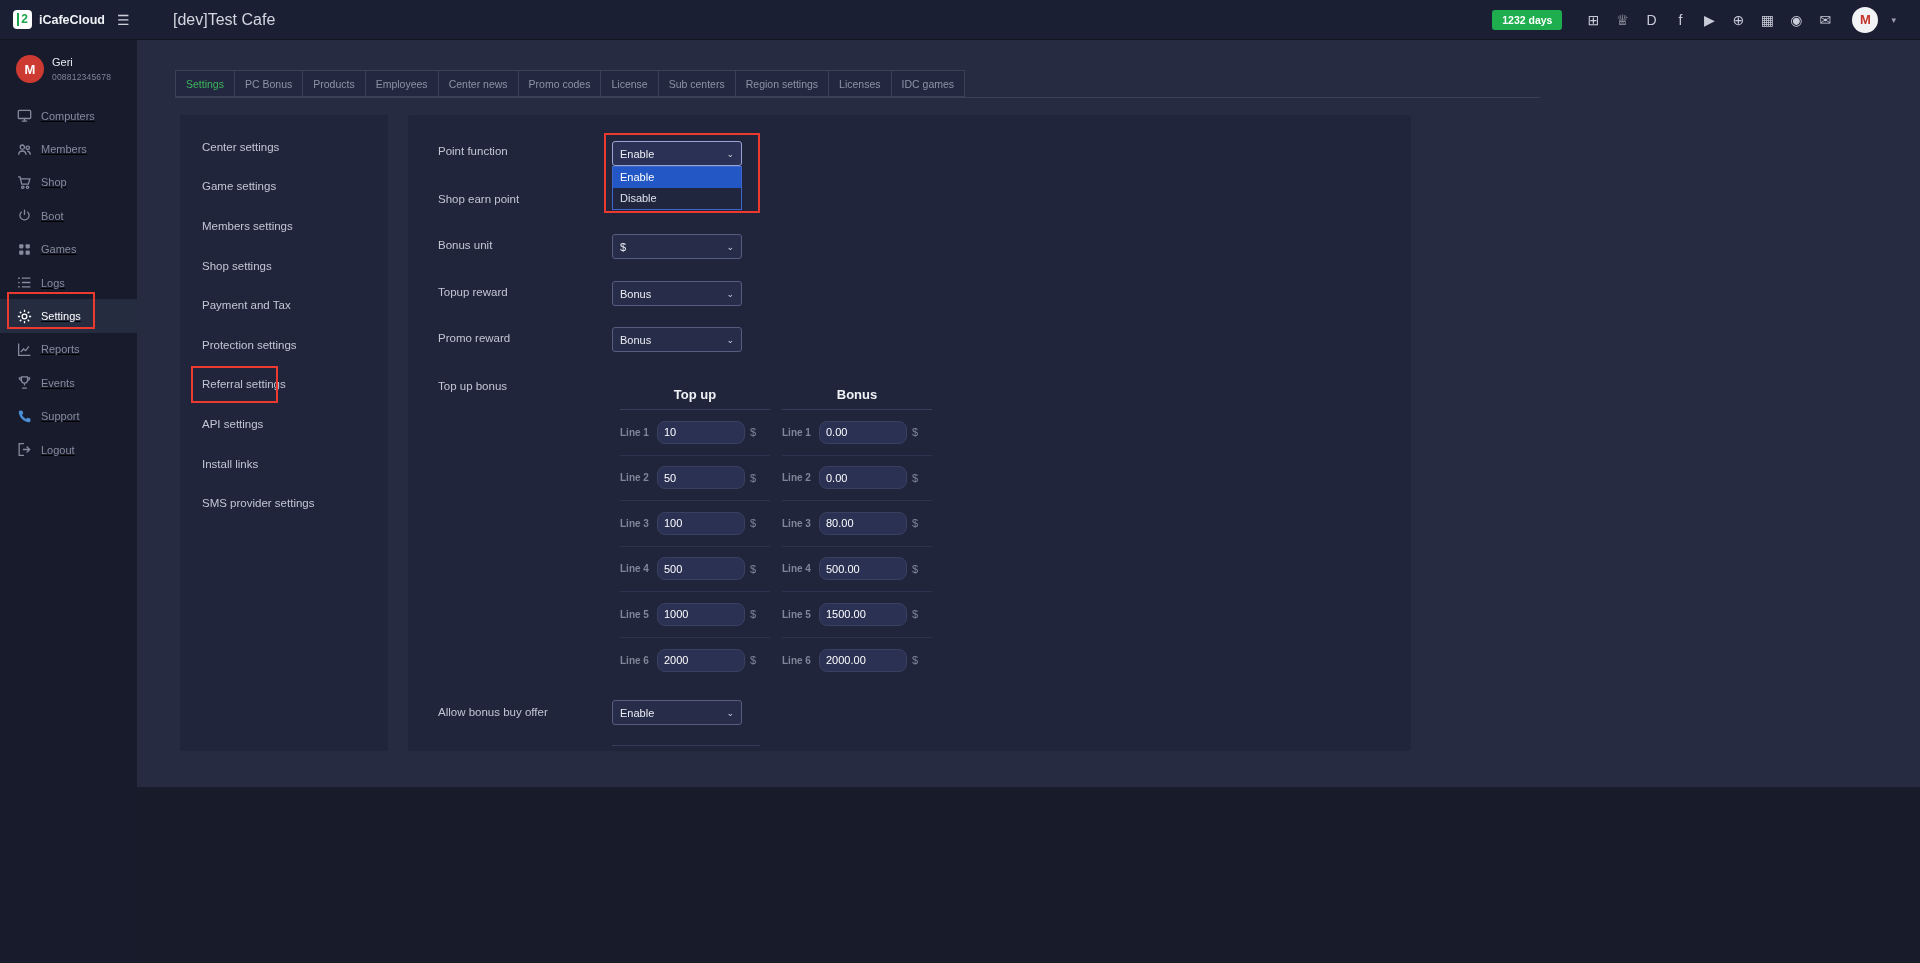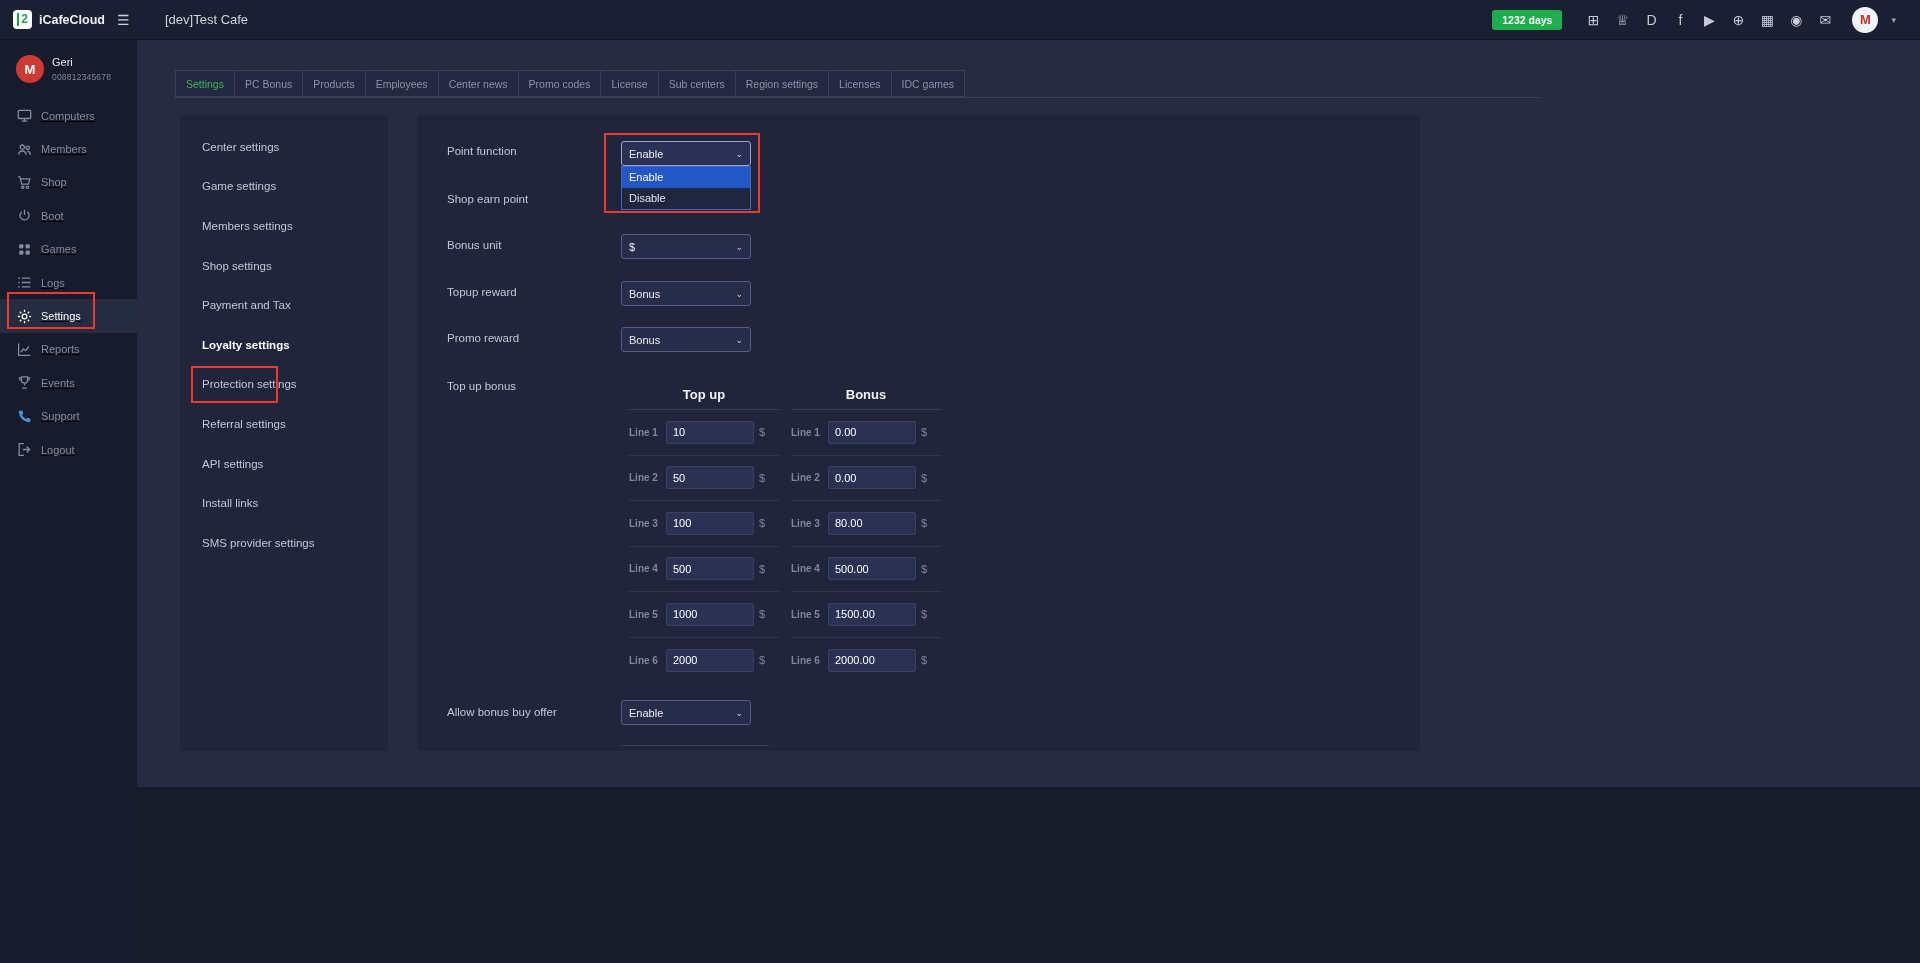--- a/index.html
+++ b/index.html
@@ -5,21 +5,21 @@
   * { margin:0; padding:0; box-sizing:border-box; }
   html,body { width:1920px; height:963px; background:#181b29; font-family:"Liberation Sans",sans-serif; overflow:hidden; position:relative; }
 
   
   .topbar{position:absolute;top:0;left:0;width:1920px;height:40px;background:#1b1f33;display:flex;align-items:center;z-index:5;border-bottom:1px solid #12141f;}
   .logo-area{width:137px;display:flex;align-items:center;padding-left:13px;gap:7px;flex:none;}
   .logo-icon{width:19px;height:19px;background:#ffffff;border-radius:4px;display:flex;align-items:center;justify-content:center;flex:none;}
   .logo-glyph{color:#1da44c;font-weight:700;font-size:12px;border-left:2px solid #1da44c;padding-left:2px;line-height:13px;}
   .logo-text{color:#f0f1f5;font-weight:700;font-size:12.5px;white-space:nowrap;}
   .hamburger{color:#cdd0da;font-size:14px;margin-left:5px;cursor:pointer;}
-  .tb-title{margin-left:28px;color:#d3d6df;font-size:13px;}
+  .tb-title{margin-left:36px;color:#d3d6df;font-size:16px;}
   .tb-right{margin-left:auto;display:flex;align-items:center;gap:13px;padding-right:24px;}
   .days-badge{background:#1fae4e;color:#fff;font-size:10.5px;font-weight:700;padding:4px 10px;border-radius:3px;margin-right:10px;}
   .tb-icon{color:#c9ccd8;font-size:14px;width:16px;text-align:center;cursor:pointer;}
   .tb-avatar{width:26px;height:26px;border-radius:50%;background:#f2f3f5;display:flex;align-items:center;justify-content:center;margin-left:6px;cursor:pointer;}
   .tb-avatar span{color:#c4332b;font-weight:700;font-size:13px;}
   .tb-caret{color:#9da2b2;font-size:9px;cursor:pointer;}
 
   
   .sidebar{position:absolute;left:0;top:40px;width:137px;height:923px;background:#171b2b;}
   .side-user{display:flex;align-items:center;gap:8px;padding:15px 0 12px 16px;}
@@ -37,36 +37,36 @@
   .content{position:absolute;left:137px;top:40px;width:1783px;height:747px;background:#262b41;}
 
   .tabbar{position:absolute;left:38px;top:30px;width:1365px;display:flex;border-bottom:1px solid #3a4057;}
   .tab{height:27px;line-height:26px;padding:0 10px;border:1px solid #3a4057;margin-right:-1px;font-size:10.5px;color:#8d92a5;background:#232840;white-space:nowrap;cursor:pointer;}
   .tab.active{color:#3db45c;}
 
   .panel{position:absolute;background:#20253c;border-radius:2px;}
   .submenu{left:43px;top:75px;width:208px;height:636px;padding-top:12px;}
   .sub-item{height:39.6px;display:flex;align-items:center;padding-left:22px;font-size:11.5px;color:#c2c6d3;cursor:pointer;}
   .sub-item.active{color:#ffffff;font-weight:700;}
-  .formpanel{left:280px;top:75px;width:1003px;height:636px;}
+  .formpanel{left:271px;top:75px;width:1003px;height:636px;}
 
   .f-label{position:absolute;left:30px;font-size:11.5px;color:#c2c6d3;}
   .f-select{position:absolute;left:204px;width:130px;height:25px;background:#272c49;border:1px solid #565d80;border-radius:3px;display:flex;align-items:center;justify-content:space-between;padding:0 7px;font-size:11px;color:#eceef4;cursor:pointer;}
   .f-select.open{border-color:#9aa4d4;background:#2b3154;}
   .caret{font-size:9px;color:#cfd3e0;margin-left:6px;}
   .dropdown{position:absolute;left:204px;top:51px;width:130px;background:#20263e;border:1px solid #3f66cc;z-index:10;}
   .dd-option{height:21px;line-height:21px;padding:0 7px;font-size:11px;color:#dfe2ec;cursor:pointer;}
   .dd-option.selected{background:#2257c5;color:#fff;}
 
   .bonus-col{position:absolute;top:265px;width:150px;}
   .col-header{height:30px;line-height:30px;text-align:center;color:#f0f2f6;font-weight:700;font-size:13px;border-bottom:1px solid #363c5c;}
   .b-row{height:45.5px;display:flex;align-items:center;border-bottom:1px solid #2d3350;}
   .b-row:last-child{border-bottom:none;}
   .b-label{width:37px;font-size:10px;color:#80859a;font-weight:700;flex:none;}
-  .b-input{width:88px;height:23px;background:#2b3153;border:1px solid #3a4060;border-radius:2px;color:#fff;font-size:11px;padding:0 6px;font-family:inherit;outline:none;}
+  .b-input{width:88px;height:23px;background:#2b3153;border:1px solid #3a4060;border-radius:8px;color:#fff;font-size:11px;padding:0 6px;font-family:inherit;outline:none;}
   .b-cur{margin-left:5px;font-size:11px;color:#80859a;}
   .f-divider{position:absolute;left:204px;top:630px;width:148px;border-top:1px solid #363c5c;}
 
   .annot{position:absolute;border:2px solid #ec3a30;z-index:40;pointer-events:none;}
 </style>
 </head>
 <body>
 
 <div class="topbar">
   <div class="logo-area">
@@ -230,21 +230,20 @@
     <div class="tab">Licenses</div>
     <div class="tab">IDC games</div>
   </div>
 
   <div class="panel submenu">
     <div class="sub-item">Center settings</div>
     <div class="sub-item">Game settings</div>
     <div class="sub-item">Members settings</div>
     <div class="sub-item">Shop settings</div>
     <div class="sub-item">Payment and Tax</div>
-    <div class="sub-item active">Loyalty settings</div>
     <div class="sub-item">Protection settings</div>
     <div class="sub-item">Referral settings</div>
     <div class="sub-item">API settings</div>
     <div class="sub-item">Install links</div>
     <div class="sub-item">SMS provider settings</div>
   </div>
 
   <div class="panel formpanel">
 
     <div class="f-label" style="top:30px">Point function</div>

